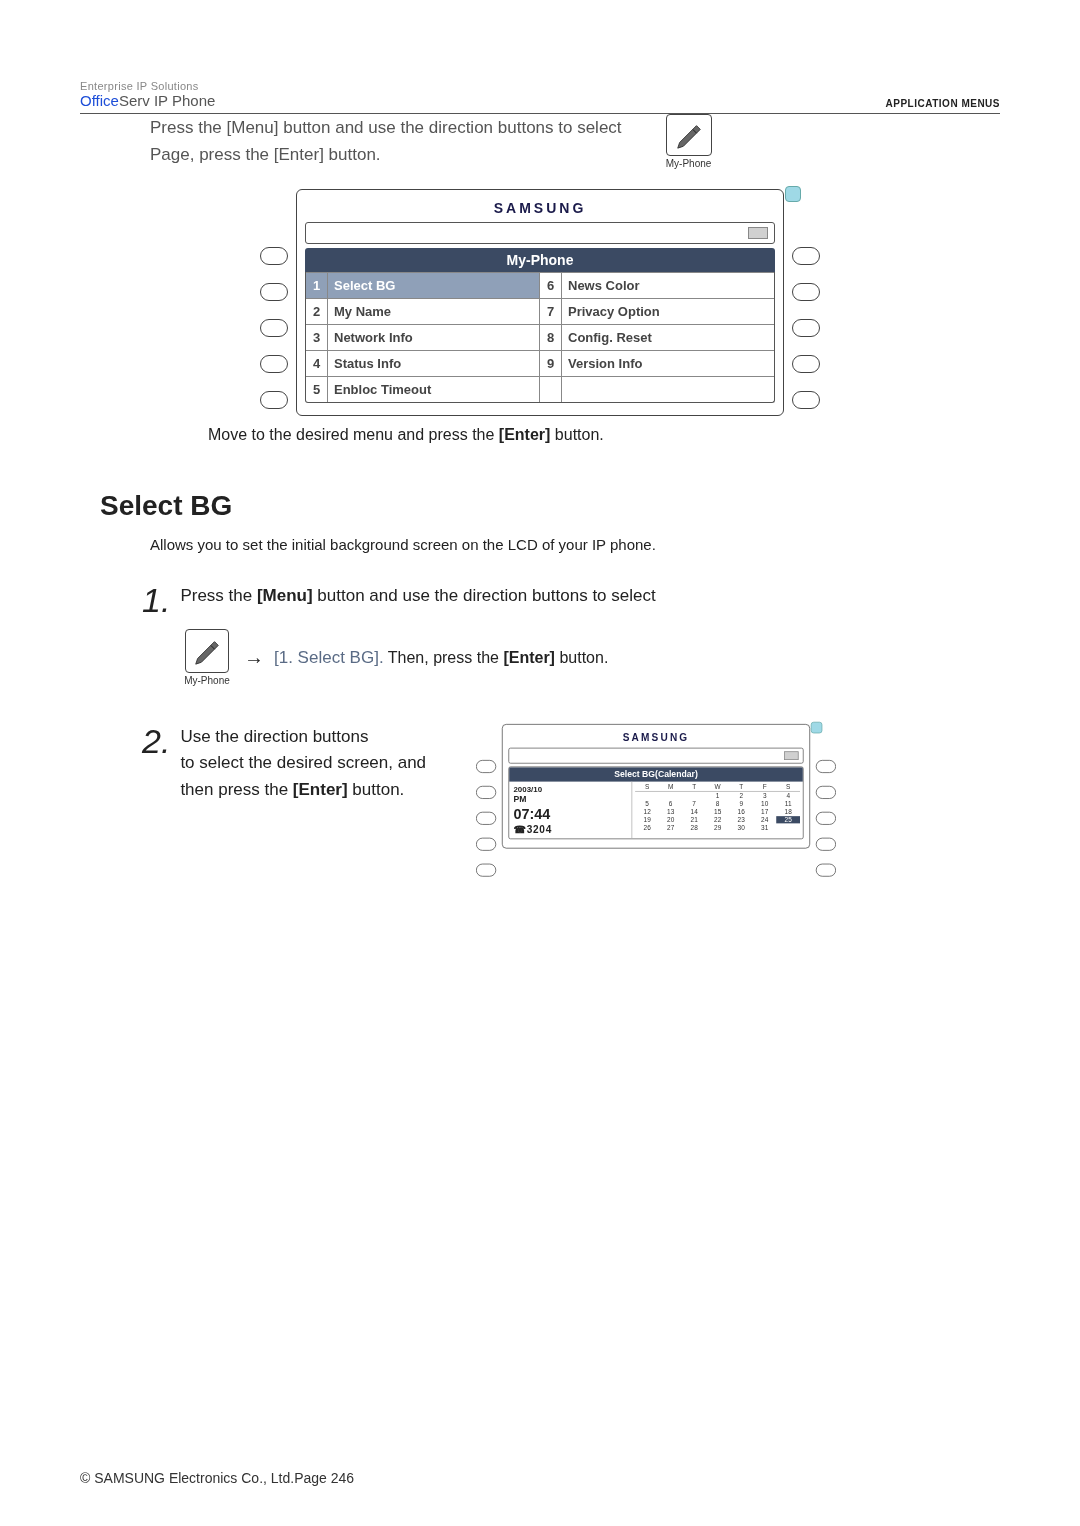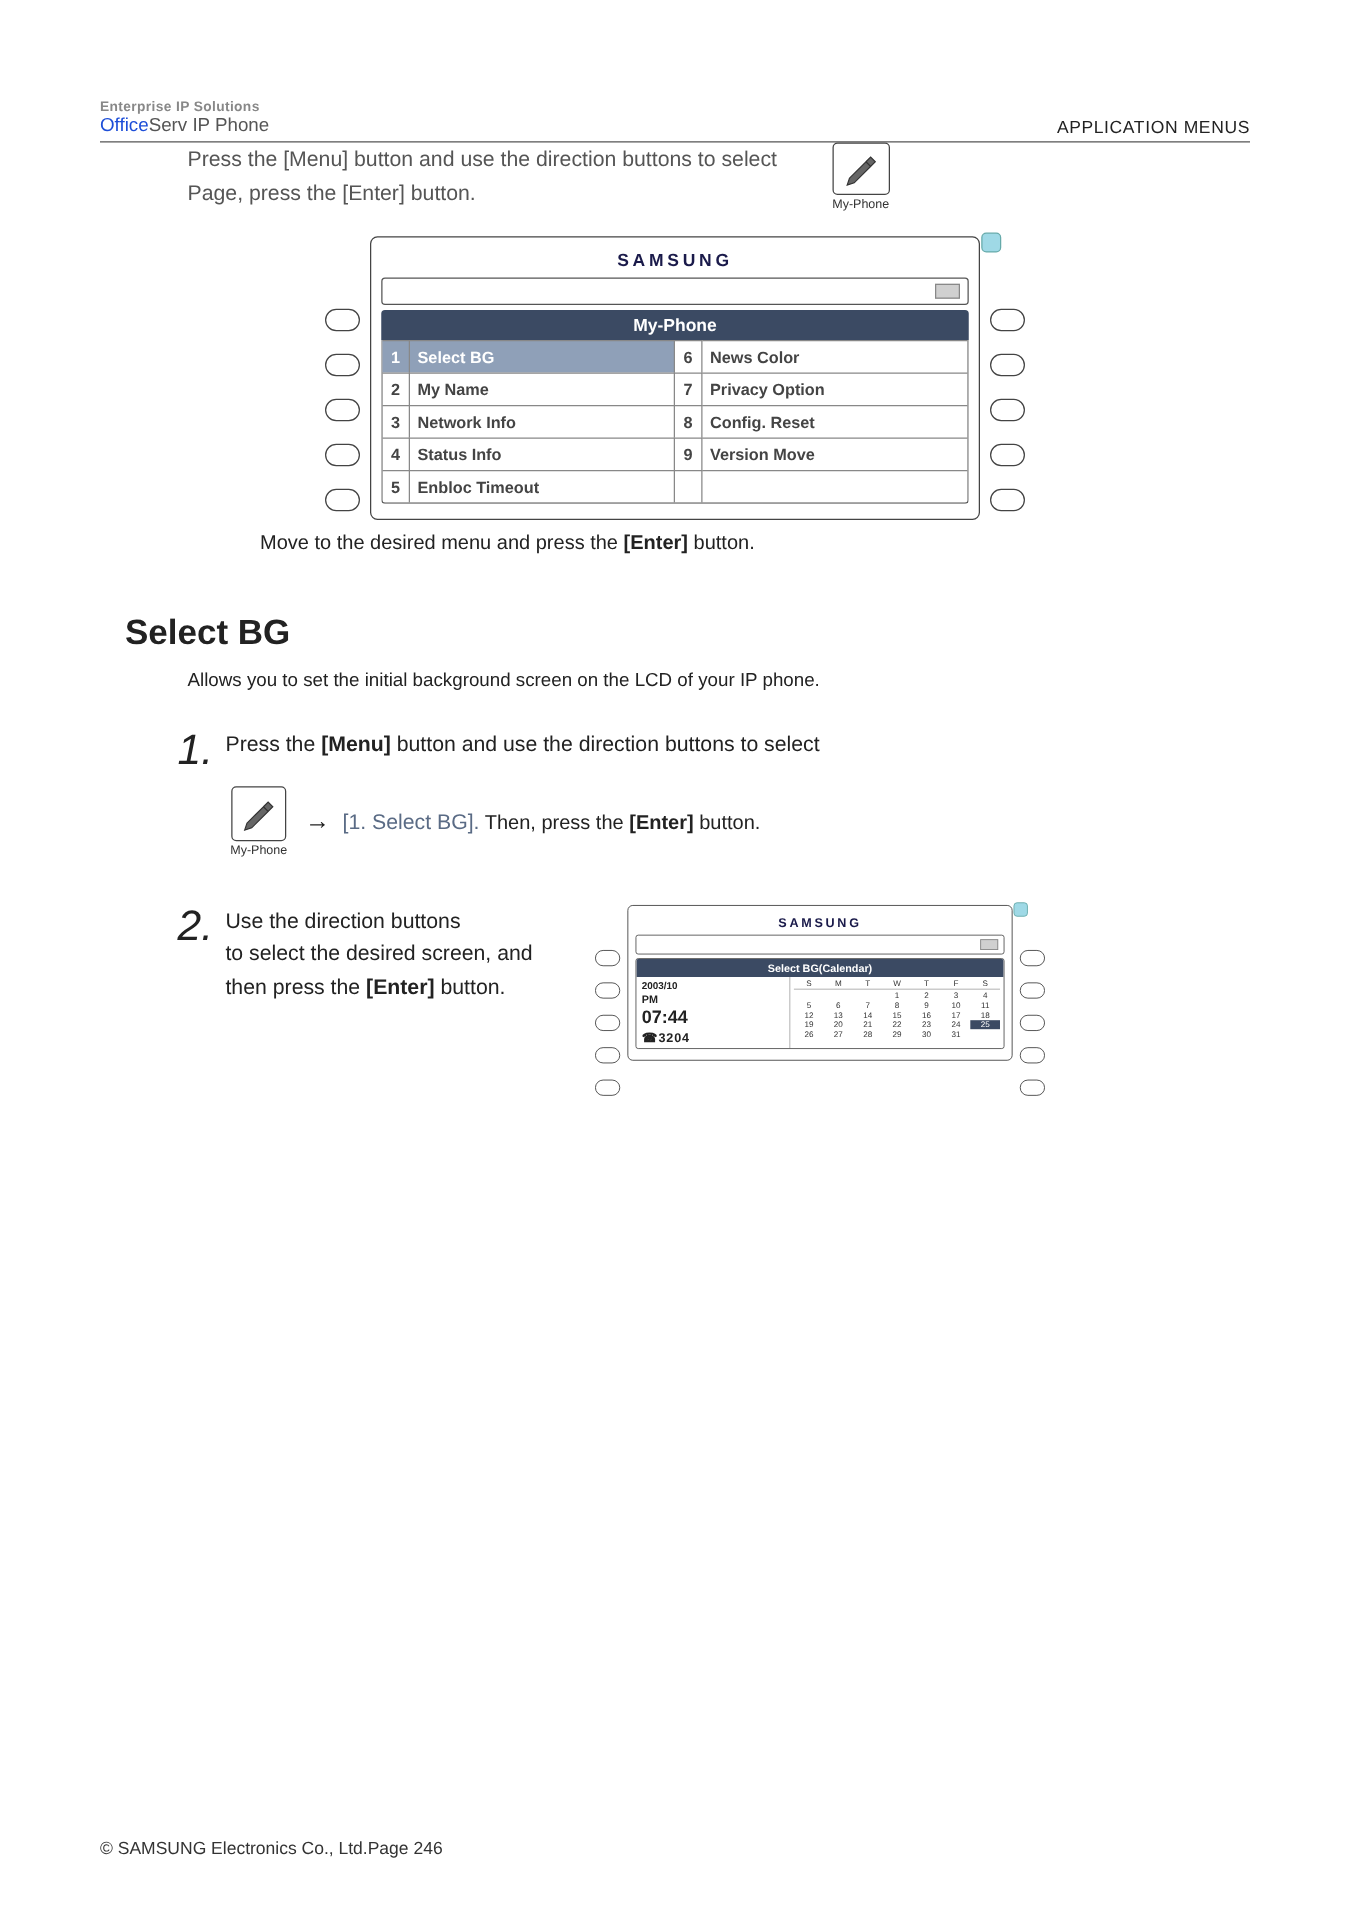--- a/index.html
+++ b/index.html
@@ -1,22 +1,22 @@
 <!DOCTYPE html>
 <html><head>
 <meta charset="utf-8">
 <style>
   * { box-sizing: border-box; margin: 0; padding: 0; }
   html, body { width: 1080px; height: 1526px; background: #fff; font-family: Arial, Helvetica, sans-serif; color: #222; }
   .page { position: relative; width: 1080px; height: 1526px; padding: 80px 80px 40px 80px; }
   .header-row { display: flex; justify-content: space-between; align-items: flex-end; border-bottom: 1px solid #555; padding-bottom: 4px; }
-  .brand-tag { font-size: 11px; color: #888; letter-spacing: .3px; font-weight: bold; }
+  .brand-tag { font-size: 11px; color: #888; letter-spacing: .3px; }
   .brand-line { font-size: 15px; color: #555; }
   .brand-line .bold { font-weight: 400; color: #1d4ed8; }
-  .app-menus { font-size: 14px; font-weight: 400; letter-spacing: .5px; text-align: right; }
+  .app-menus { font-size: 10px; font-weight: 700; letter-spacing: .5px; text-align: right; }
   .h1 { font-size: 42px; font-weight: 400; color: #222; margin: 32px 0 22px 20px; }
   .intro-row { display: flex; align-items: flex-start; gap: 40px; margin-left: 70px; }
   .intro-text { font-size: 17px; color: #555; line-height: 1.6; max-width: 590px; }
   .myphone-icon { width: 54px; text-align: center; }
   .myphone-icon .box { width: 46px; height: 42px; border: 1px solid #444; border-radius: 4px; display: flex; align-items: center; justify-content: center; margin: 0 auto; }
   .myphone-icon .cap { font-size: 10px; color: #333; margin-top: 2px; }
   .device-area { margin: 20px auto 10px auto; width: 560px; }
   .device { position: relative; display: flex; align-items: flex-start; gap: 8px; }
   .side-btns { display: flex; flex-direction: column; gap: 18px; padding-top: 58px; }
   .side-btn { width: 28px; height: 18px; border: 1.5px solid #444; border-radius: 9px; background: #fff; }
@@ -121,21 +121,21 @@
           <div>Privacy Option</div>
 
           <div class="num">3</div>
           <div>Network Info</div>
           <div class="num">8</div>
           <div>Config. Reset</div>
 
           <div class="num">4</div>
           <div>Status Info</div>
           <div class="num">9</div>
-          <div>Version Move</div>
+          <div>Version Info</div>
 
           <div class="num">5</div>
           <div>Enbloc Timeout</div>
           <div class="num"></div>
           <div></div>
         </div>
       </div>
       <div class="side-btns">
         <div class="side-btn"></div>
         <div class="side-btn"></div>

